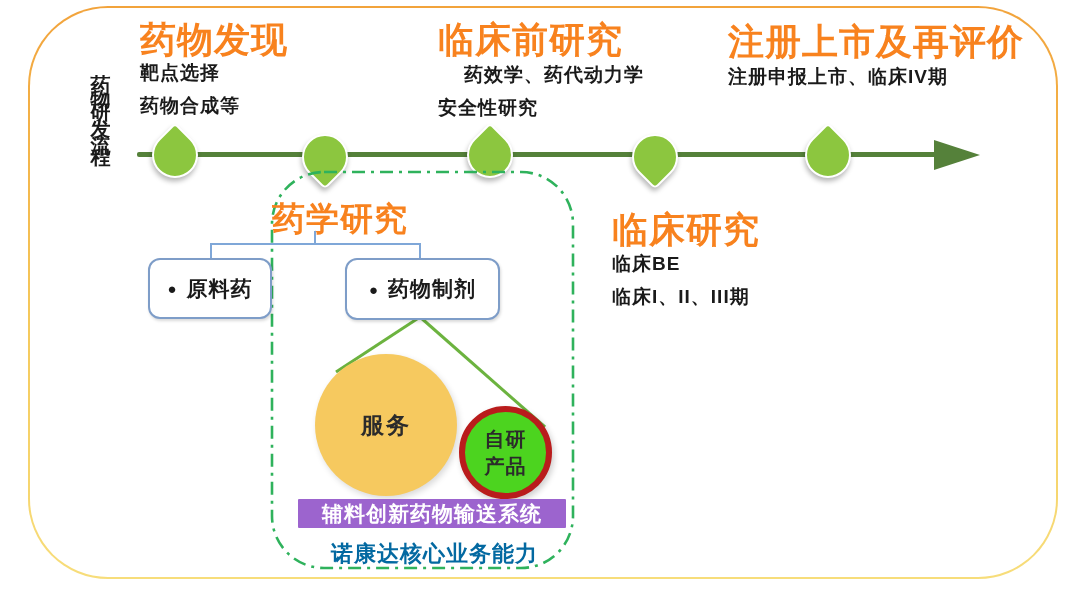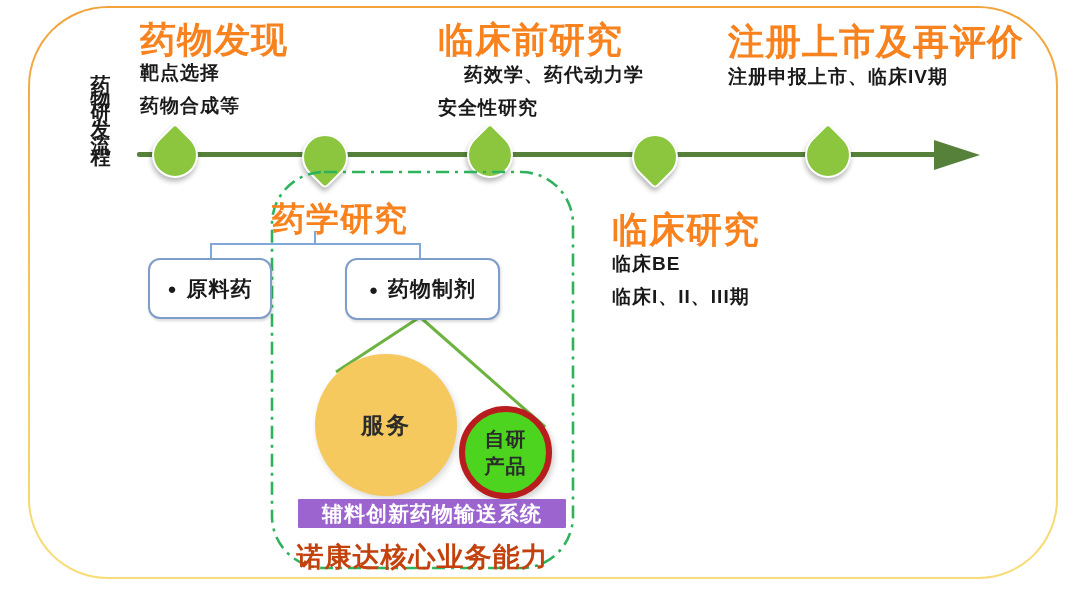--- a/index.html
+++ b/index.html
@@ -71,22 +71,22 @@
     left:459px;top:406px;width:93px;height:93px;background:#4CD41F;
     border:6px solid #b91c1c;box-sizing:border-box;font-size:20px;letter-spacing:1px;
     box-shadow:2px 3px 6px rgba(0,0,0,0.2);
   }
   .banner{
     position:absolute;left:298px;top:499px;width:268px;height:29px;background:#9C64CE;
     border-radius:1px;display:flex;align-items:center;justify-content:center;
     color:#ffffff;font-weight:bold;font-size:21px;letter-spacing:1px;white-space:nowrap;
   }
   .caption{
-    position:absolute;left:272px;top:539px;width:301px;text-align:center;
-    color:#c2410c;font-weight:bold;font-size:27px;letter-spacing:1px;white-space:nowrap;
+    position:absolute;left:284px;top:539px;width:301px;text-align:center;
+    color:#0369a1;font-weight:bold;font-size:22px;letter-spacing:1px;white-space:nowrap;
   }
   svg.overlay{position:absolute;left:0;top:0;pointer-events:none;}
 </style>
 </head>
 <body>
 
 <div class="frame">
   <div class="frame-inner"></div>
 </div>
 

